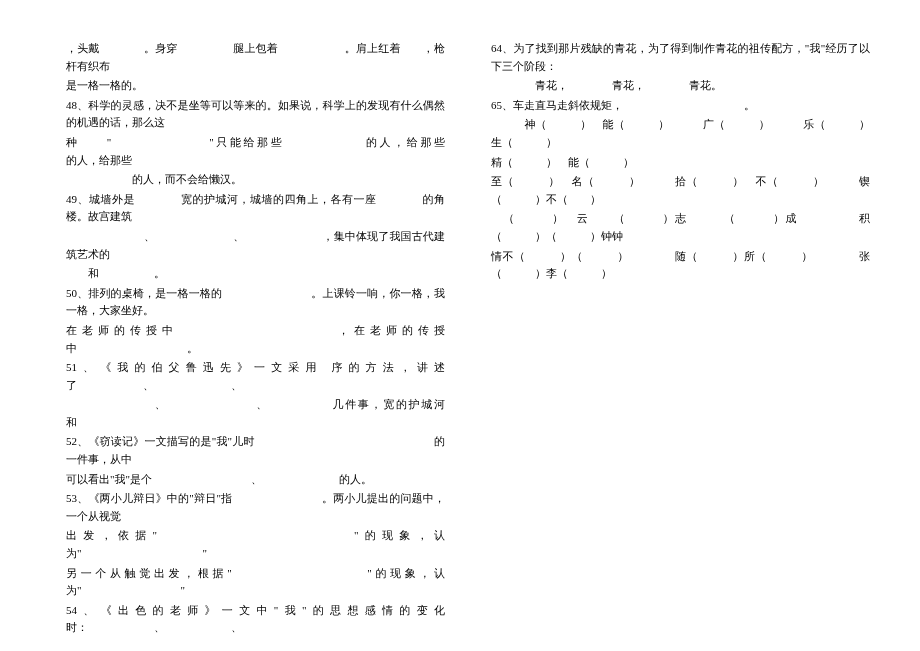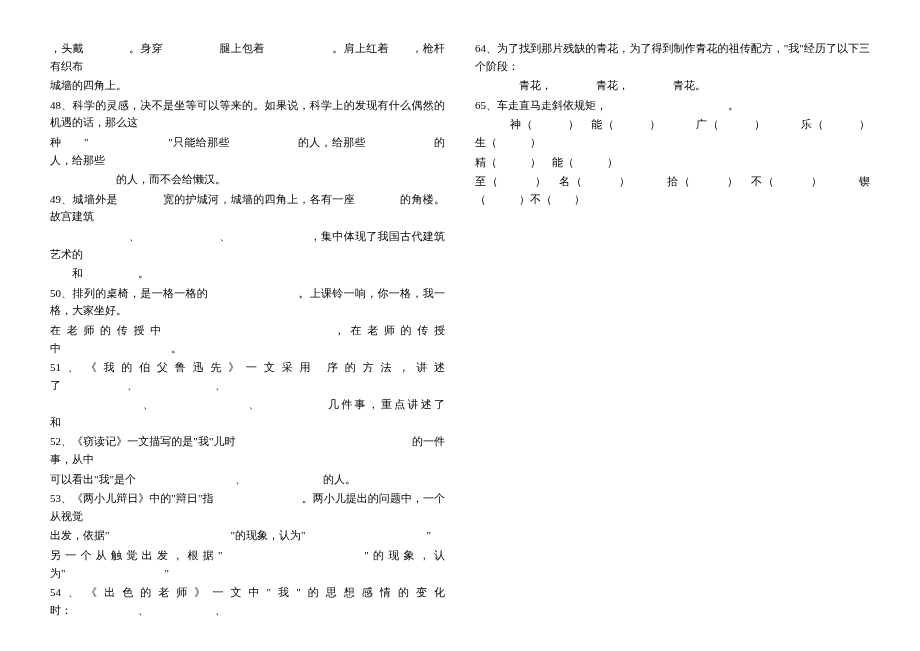--- a/index.html
+++ b/index.html
@@ -19,50 +19,53 @@
     }
     .col-left {
       padding-right: 20px;
     }
     .col-right {
       padding-left: 10px;
     }
     .line {
       margin-bottom: 2px;
       text-align: justify;
+      margin-left: 16px;
     }
     .paren-row {
       letter-spacing: 0px;
     }
   </style>
 </head>
 <body>
 
 <div class="col col-left">
   <div class="line">，头戴　　　　。身穿　　　　　腿上包着　　　　　　。肩上红着　　，枪杆有织布</div>
-  <div class="line">城墙的四角上。</div>
+  <div class="line">是一格一格的。</div>
   <div class="line">48、科学的灵感，决不是坐等可以等来的。如果说，科学上的发现有什么偶然的机遇的话，那么这</div>
   <div class="line">种　　"　　　　　　　"只能给那些　　　　　　的人，给那些　　　　　　的人，给那些</div>
   <div class="line">　　　　　　的人，而不会给懒汉。</div>
   <div class="line">49、城墙外是　　　　宽的护城河，城墙的四角上，各有一座　　　　的角楼。故宫建筑</div>
   <div class="line">　　　　　　　、　　　　　　　、　　　　　　　，集中体现了我国古代建筑艺术的　　　　</div>
   <div class="line">　　和　　　　　。</div>
   <div class="line">50、排列的桌椅，是一格一格的　　　　　　　　。上课铃一响，你一格，我一格，大家坐好。</div>
   <div class="line">在老师的传授中　　　　　　　　　　，在老师的传授中　　　　　　　　　　。</div>
   <div class="line">51、《我的伯父鲁迅先》一文采用 序的方法，讲述了　　　　　　、　　　　　　　、</div>
-  <div class="line">　　　　　　　、　　　　　　　、　　　　　几件事，重点讲述了　　　　　　和</div>
+  <div class="line">　　　　　　　、　　　　　　　、　　　　　几件事，宽的护城河　　　　　　和</div>
   <div class="line">52、《窃读记》一文描写的是"我"儿时　　　　　　　　　　　　　　　　的一件事，从中</div>
   <div class="line">可以看出"我"是个　　　　　　　　　、　　　　　　　的人。</div>
   <div class="line">53、《两小儿辩日》中的"辩日"指　　　　　　　　。两小儿提出的问题中，一个从视觉</div>
   <div class="line">出发，依据"　　　　　　　　　　　"的现象，认为"　　　　　　　　　　　"</div>
   <div class="line">另一个从触觉出发，根据"　　　　　　　　　"的现象，认为"　　　　　　　　　"</div>
   <div class="line">54、《出色的老师》一文中"我"的思想感情的变化时：　　　　　　、　　　　　　、</div>
 
 </div>
 
 <div class="col col-right">
   <div class="line">64、为了找到那片残缺的青花，为了得到制作青花的祖传配方，"我"经历了以下三个阶段：</div>
   <div class="line">　　　　青花，　　　　青花，　　　　青花。</div>
   <div class="line">65、车走直马走斜依规矩，　　　　　　　　　　　。</div>
   <div class="line paren-row">　　　神（　　　）　能（　　　）　　　广（　　　）　　　乐（　　　）　生（　　　）</div>
   <div class="line paren-row">精（　　　）　能（　　　）</div>
   <div class="line paren-row">至（　　　）　名（　　　）　　　拾（　　　）　不（　　　）　　　锲（　　　）不（　　）</div>
+  <div class="line paren-row">　（　　　）　云　　（　　　）志　　　（　　　）成　　　　　积（　　　）（　　　）钟钟</div>
+  <div class="line paren-row">情不（　　　）（　　　）　　　　随（　　　）所（　　　）　　　　张（　　　）李（　　　）</div>
 </div>
 
 </body></html>

